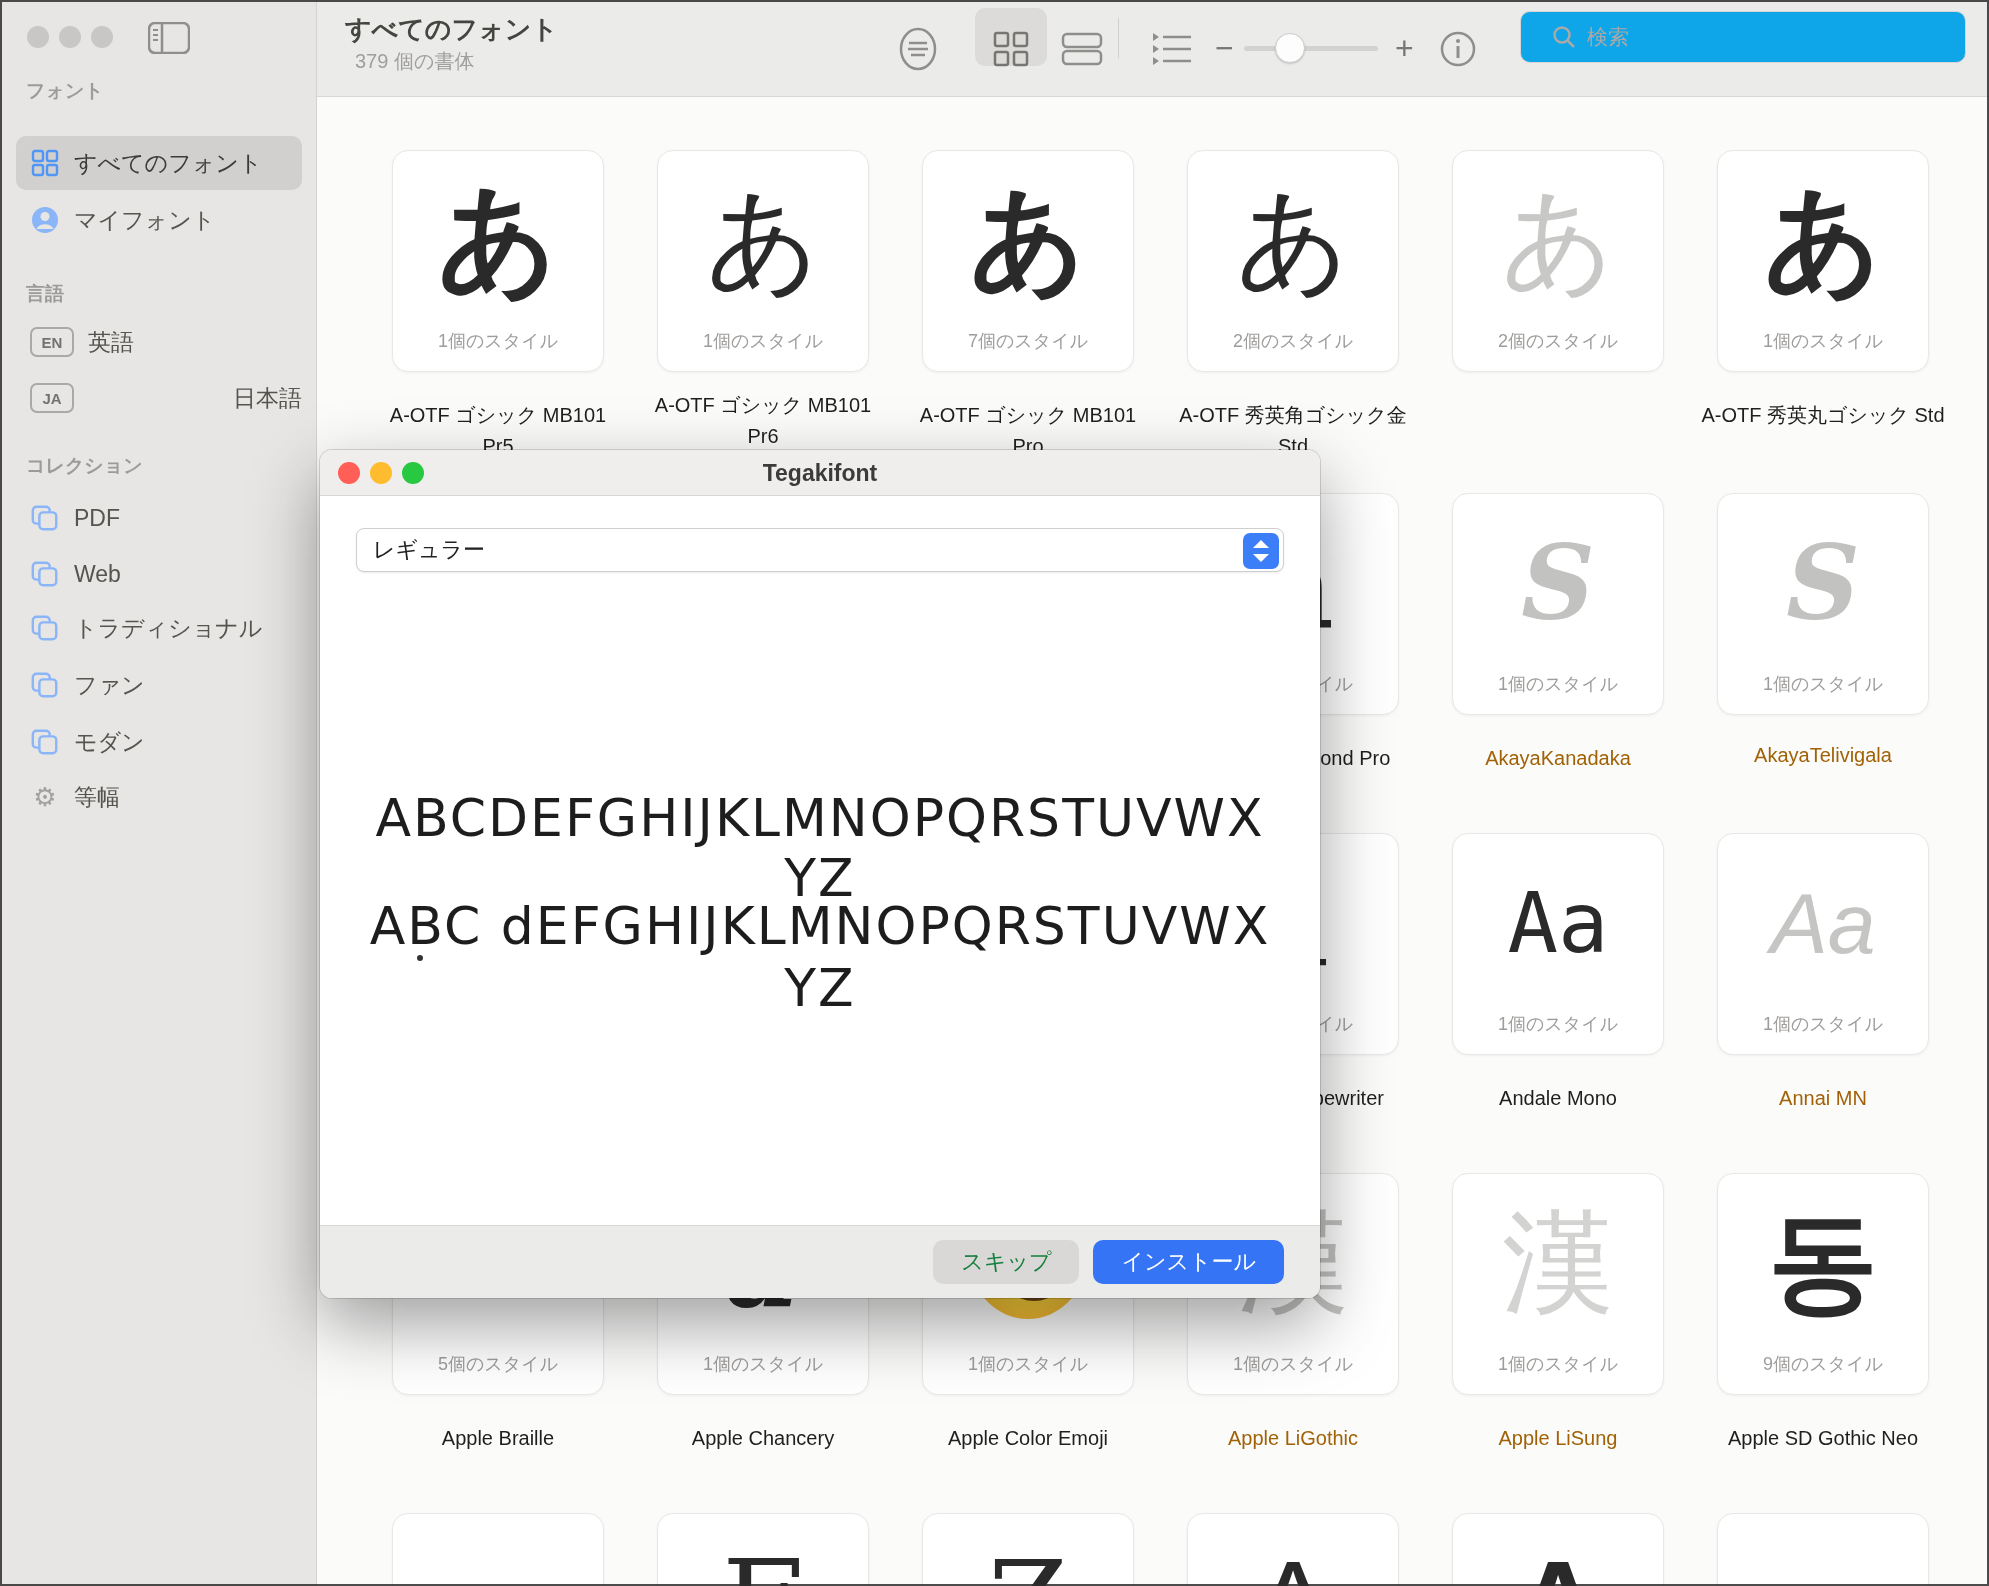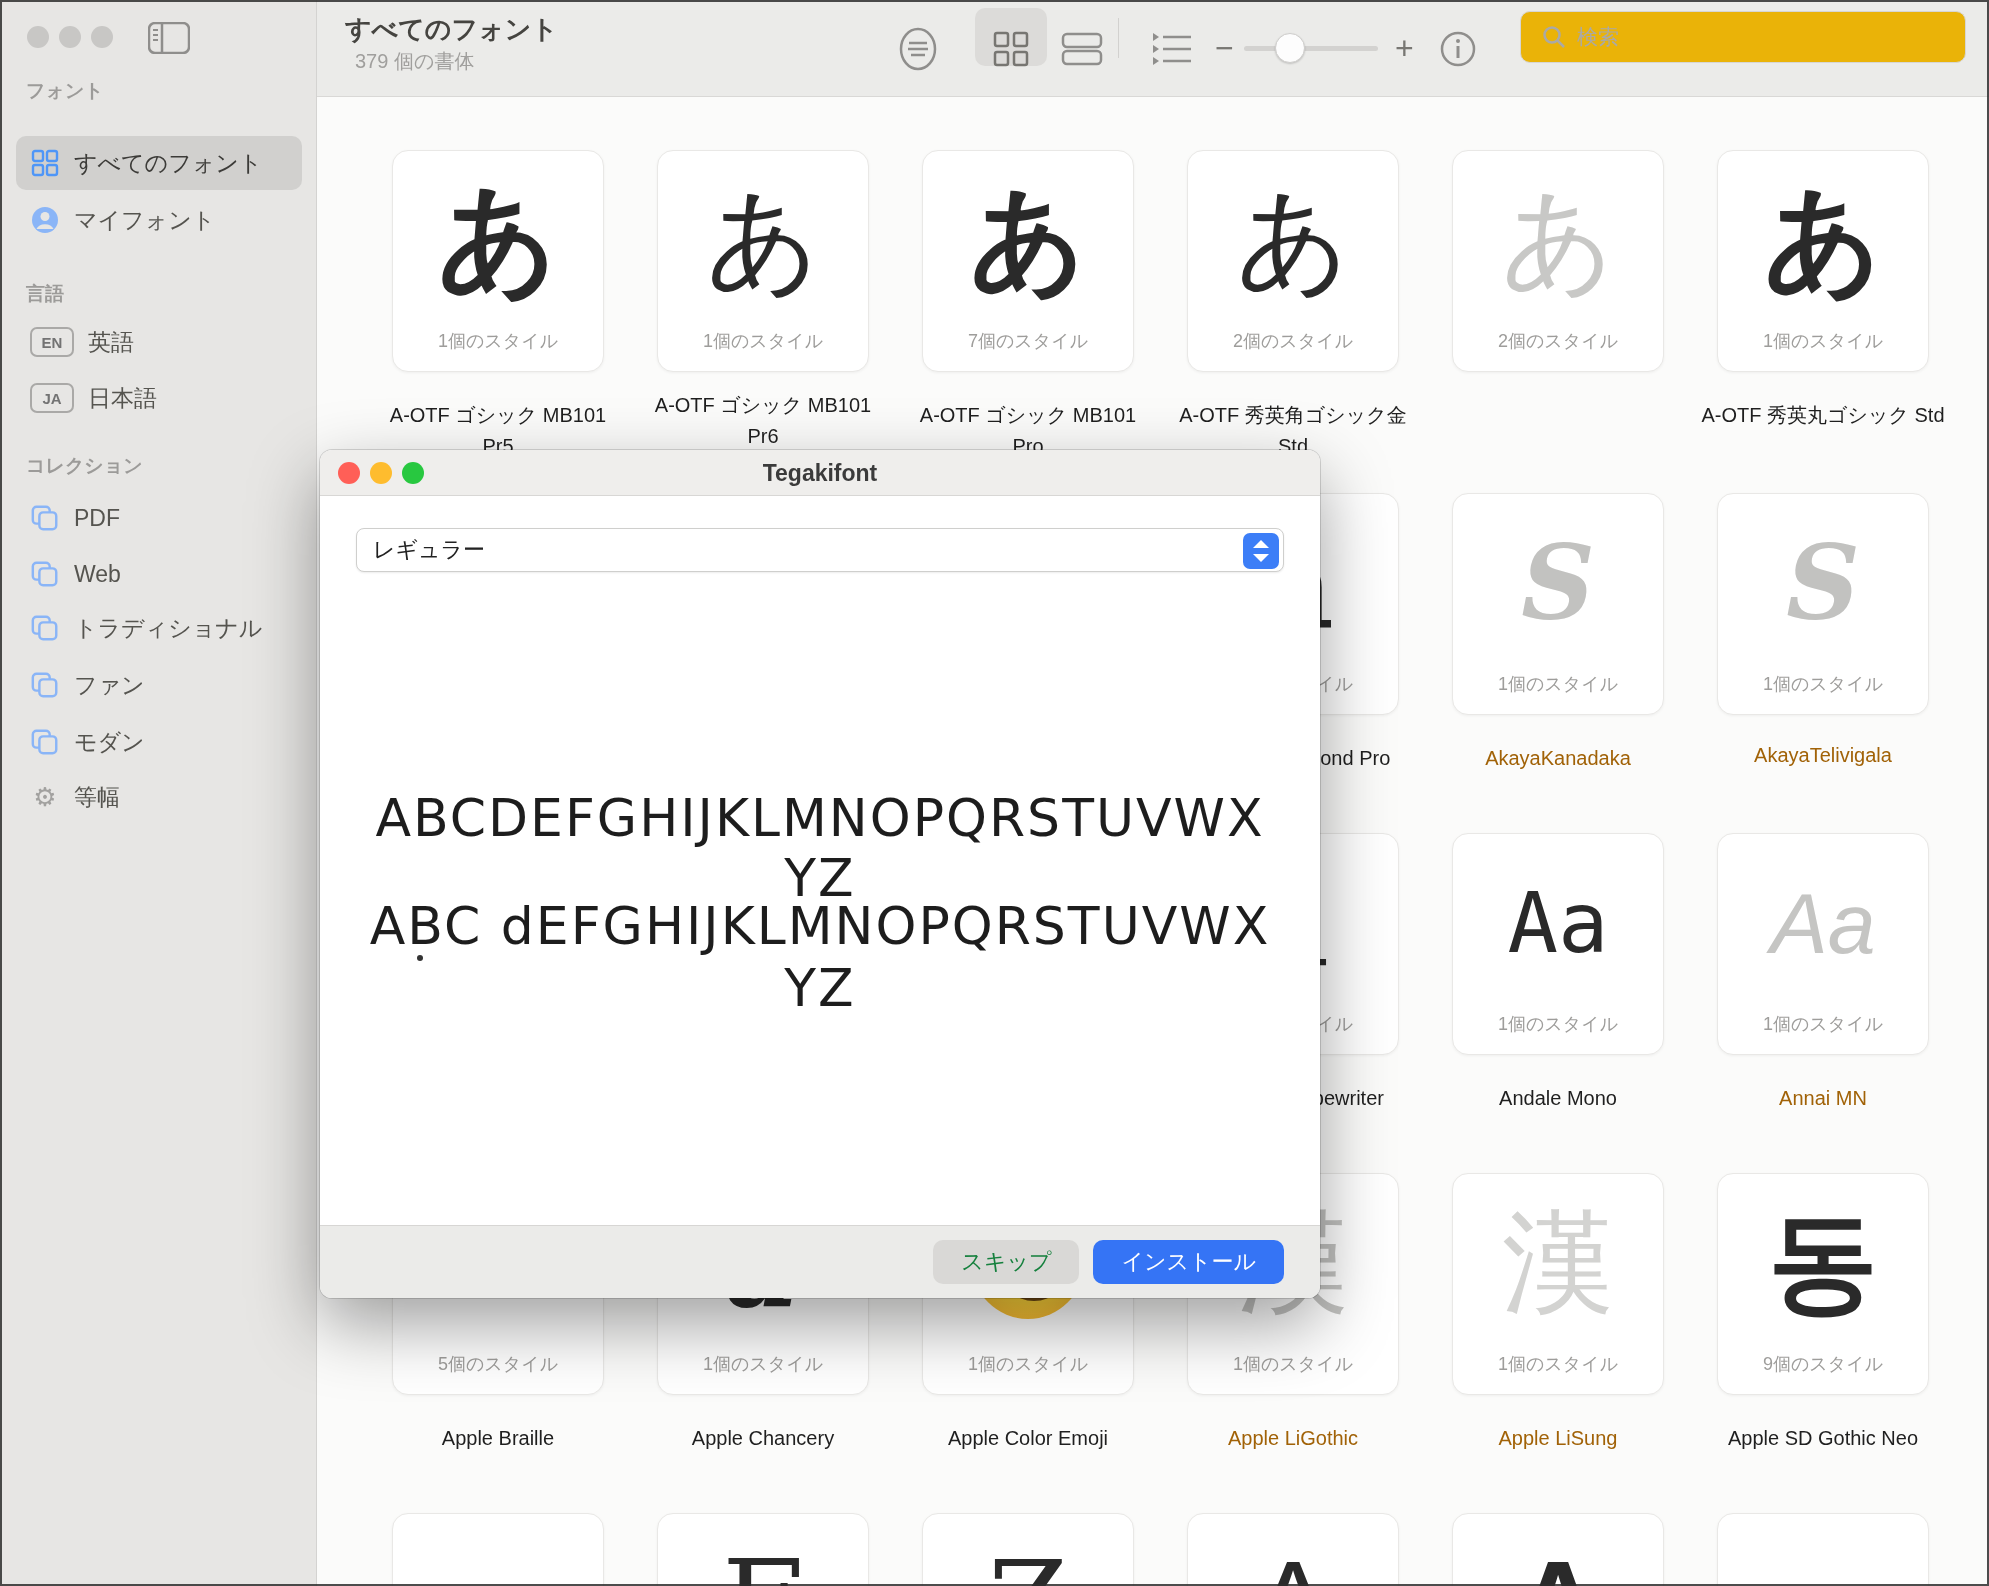--- a/index.html
+++ b/index.html
@@ -26,22 +26,22 @@
     border-bottom:1px solid #d9d8d6; z-index:1; }
   .ctitle { position:absolute; left:28px; top:12px; font-size:26px; font-weight:700; color:#454440; }
   .csub { position:absolute; left:38px; top:48px; font-size:20px; color:#a09f9d; }
   .tico { position:absolute; top:0; height:97px; display:flex; align-items:center; color:#8f8e8c; }
   .seg { position:absolute; left:658px; top:8px; width:72px; height:58px; background:#dcdbd9; border-radius:10px; }
   .tdiv { position:absolute; left:801px; top:18px; width:1px; height:40px; background:#d2d1cf; }
   .slider-track { position:absolute; left:927px; top:46px; width:134px; height:5px; background:#d3d2d0; border-radius:3px; }
   .slider-knob { position:absolute; left:958px; top:33px; width:30px; height:30px; background:#fdfdfd;
     border:1px solid #cfcecc; border-radius:50%; box-shadow:0 1px 2px rgba(0,0,0,.18); }
   .minus,.plus { position:absolute; top:0; height:97px; display:flex; align-items:center; font-size:32px; color:#787773; }
-  .search { position:absolute; left:1203px; top:11px; width:446px; height:52px; background:#eab308;
-    border:1.5px solid #d7d6d4; border-radius:10px; display:flex; align-items:center; gap:10px; padding-left:20px; }
+  .search { position:absolute; left:1203px; top:11px; width:446px; height:52px; background:#0ea5e9;
+    border:1.5px solid #d7d6d4; border-radius:10px; display:flex; align-items:center; gap:10px; padding-left:30px; }
   .search input { border:none; outline:none; background:transparent; font-size:21px; color:#4a4a48; width:360px;
     font-family:"Liberation Sans","DejaVu Sans",sans-serif; }
   .search input::placeholder { color:#aaa9a7; }
 
   
   .grid-area { position:absolute; left:317px; top:97px; right:0; bottom:0; background:#fbfbfa; }
   .card { position:absolute; width:212px; height:222px; background:#ffffff; border:1px solid #e9e8e6;
     border-radius:16px; box-shadow:0 1px 3px rgba(0,0,0,.05); }
   .gy { position:absolute; left:0; right:0; top:0; bottom:42px; display:flex; align-items:center;
     justify-content:center; color:#2a2a2a; }
@@ -138,21 +138,21 @@
             <path d="M6.5 24 a9 7 0 0 1 17 0 z" fill="#e7e6e4"></path>
           </svg>
         </span>
         <span>マイフォント</span>
       </div>
       <div class="sb-header" style="top: 281px;">言語</div>
       <div class="sb-item" style="top: 315px;">
         <span class="sb-badge">EN</span>
         <span>英語</span>
       </div>
-      <div class="sb-item" style="top: 371px;">
+      <div class="sb-item" style="top: 371px; justify-content: space-between;">
         <span class="sb-badge">JA</span>
         <span>日本語</span>
       </div>
       <div class="sb-header" style="top: 453px;">コレクション</div>
       <div class="sb-item" style="top: 491px;">
         <span class="sb-ico">
           <svg width="32" height="30" viewBox="0 0 32 30">
             <rect x="3" y="3" width="18" height="18" rx="4" fill="none" stroke="#8ab5f7" stroke-width="2.6"></rect>
             <rect x="10" y="9" width="18" height="18" rx="4" fill="#e7e6e4" stroke="#8ab5f7" stroke-width="2.6"></rect>
           </svg>

